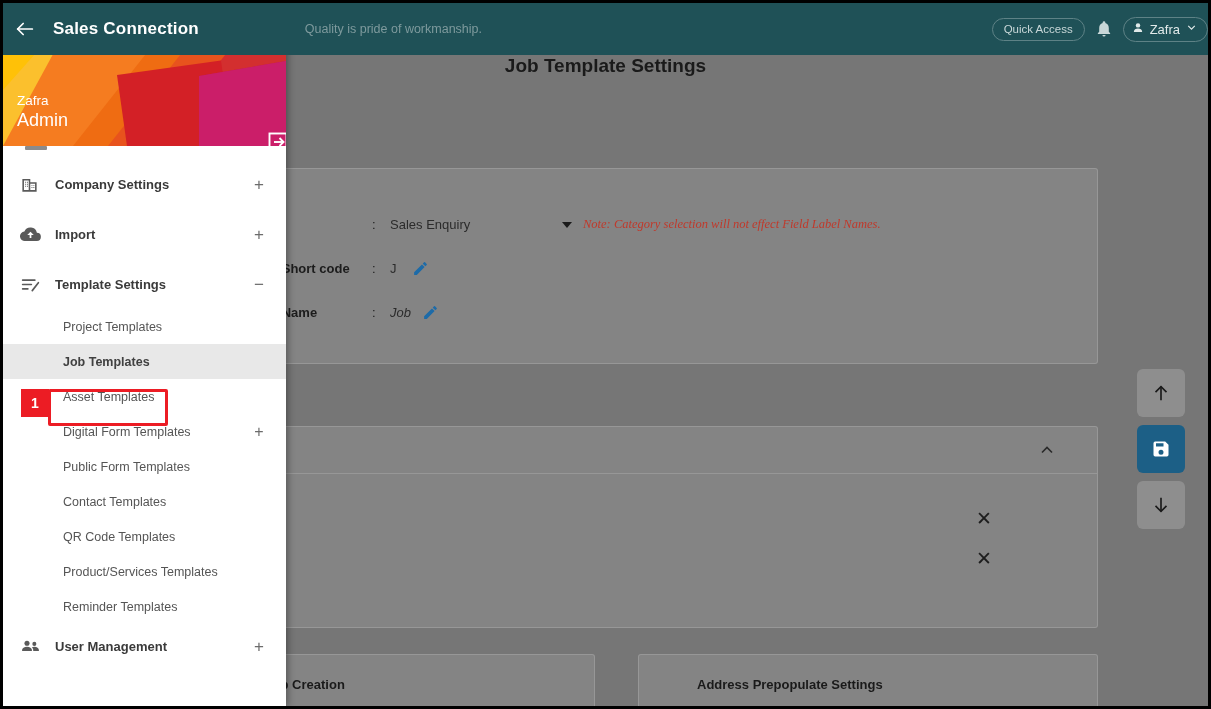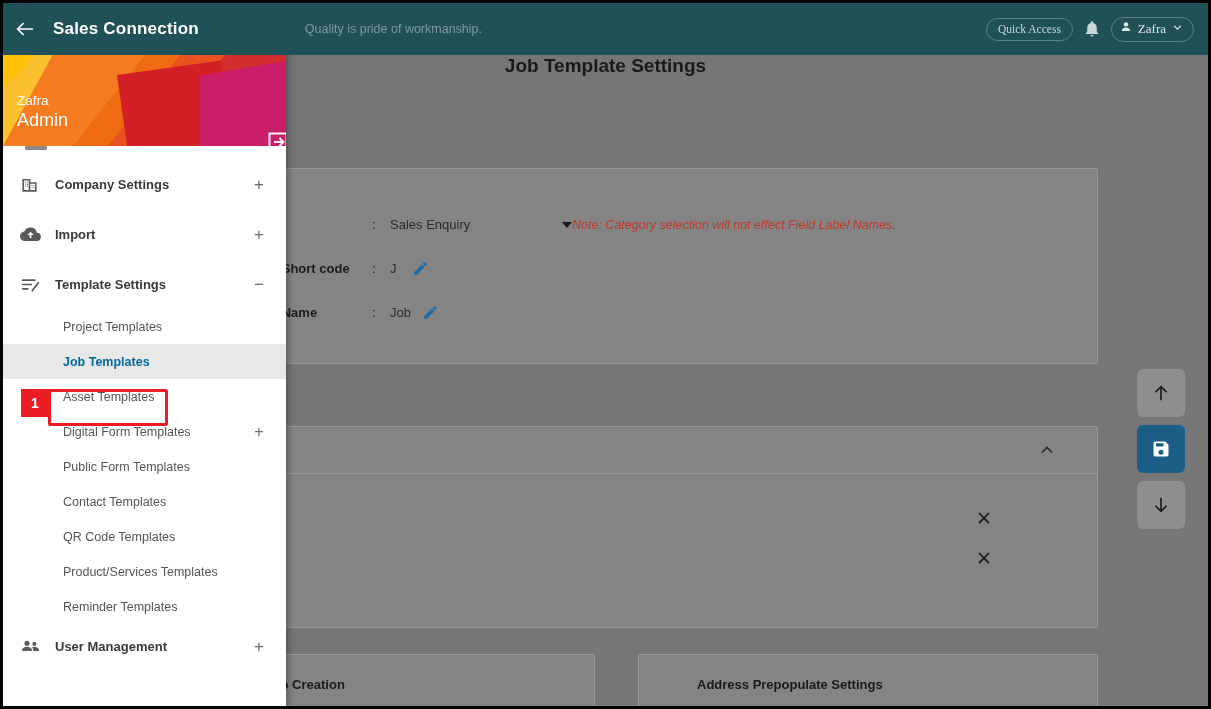--- a/index.html
+++ b/index.html
@@ -40,22 +40,20 @@
   }
   .tagline {
     color: #7e9a9d;
     font-size: 12.5px;
     margin-left: 106px;
     white-space: nowrap;
   }
   .topbar-right {
     margin-left: auto;
     display: flex; align-items: center; gap: 10px;
-    padding-right: 14px;
-    font-family: Liberation Serif, serif;
   }
   .quick-access {
     border: 1px solid #5e8286;
     border-radius: 14px;
     color: #c8d7d8;
     font-size: 11.5px;
     padding: 4px 11px 5px;
     white-space: nowrap;
     cursor: pointer;
     background: transparent;
@@ -242,21 +240,21 @@
     cursor: pointer;
     position: relative;
   }
   .sub-label {
     font-size: 12.5px;
     color: #555555;
     white-space: nowrap;
   }
   .sub-item .menu-expander { font-size: 16px; color: #6c6c6c; }
   .sub-item.active { background: #e8e8e8; }
-  .sub-item.active .sub-label { color: #0369a1; font-weight: bold; }
+  .sub-item.active .sub-label { color: #404040; font-weight: bold; }
 
   
   .hl-box {
     position: absolute;
     left: 45px; top: 386px;
     width: 120px; height: 37px;
     border: 3px solid #ec1c24;
     border-radius: 2px;
     z-index: 36;
     pointer-events: none;
@@ -280,38 +278,38 @@
   <div class="backdrop"></div>
 
   <div class="page-title">Job Template Settings</div>
 
   <div class="card" id="card-form">
     <div class="form-row" style="top:48px; left:32px; gap:0;">
       <span class="f-label" style="width:150px;">Category</span>
       <span class="f-colon" style="width:18px;">:</span>
       <span class="f-value" style="display:inline-block;width:172px;">Sales Enquiry</span>
       <span class="caret-down"></span>
-      <span class="note-text" style="">Note: Category selection will not effect Field Label Names.</span>
+      <span class="note-text" style="margin-left:11px;font-family:Liberation Serif, serif;">Note: Category selection will not effect Field Label Names.</span>
     </div>
 
     <div class="form-row" style="top:91px; left:32px;">
       <span class="f-label" style="width:150px;">Template Short code</span>
       <span class="f-colon" style="width:18px;">:</span>
       <span class="f-value" style="min-width:22px;">J</span>
       <span class="pencil">
         <svg width="17" height="17" viewBox="0 0 24 24" fill="currentColor">
             <path d="M3 17.25V21h3.75L17.81 9.94l-3.75-3.75L3 17.25zM20.71 7.04a1 1 0 000-1.41l-2.34-2.34a1 1 0 00-1.41 0l-1.83 1.83 3.75 3.75 1.83-1.83z"></path>
           </svg>
       </span>
     </div>
 
     <div class="form-row" style="top:135px; left:32px;">
       <span class="f-label" style="width:150px;">Template Name</span>
       <span class="f-colon" style="width:18px;">:</span>
-      <span class="f-value" style="min-width:32px;">Job</span>
+      <span class="f-value" style="min-width:32px;font-style:italic;">Job</span>
       <span class="pencil">
         <svg width="17" height="17" viewBox="0 0 24 24" fill="currentColor">
             <path d="M3 17.25V21h3.75L17.81 9.94l-3.75-3.75L3 17.25zM20.71 7.04a1 1 0 000-1.41l-2.34-2.34a1 1 0 00-1.41 0l-1.83 1.83 3.75 3.75 1.83-1.83z"></path>
           </svg>
       </span>
     </div>
   </div>
 
   <div class="section-head">TION</div>
 

